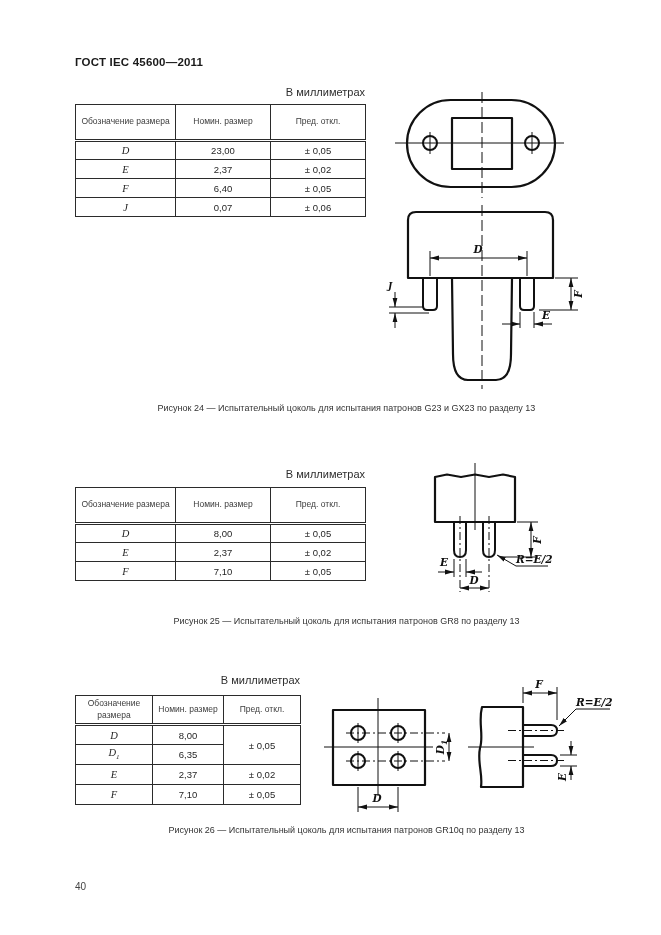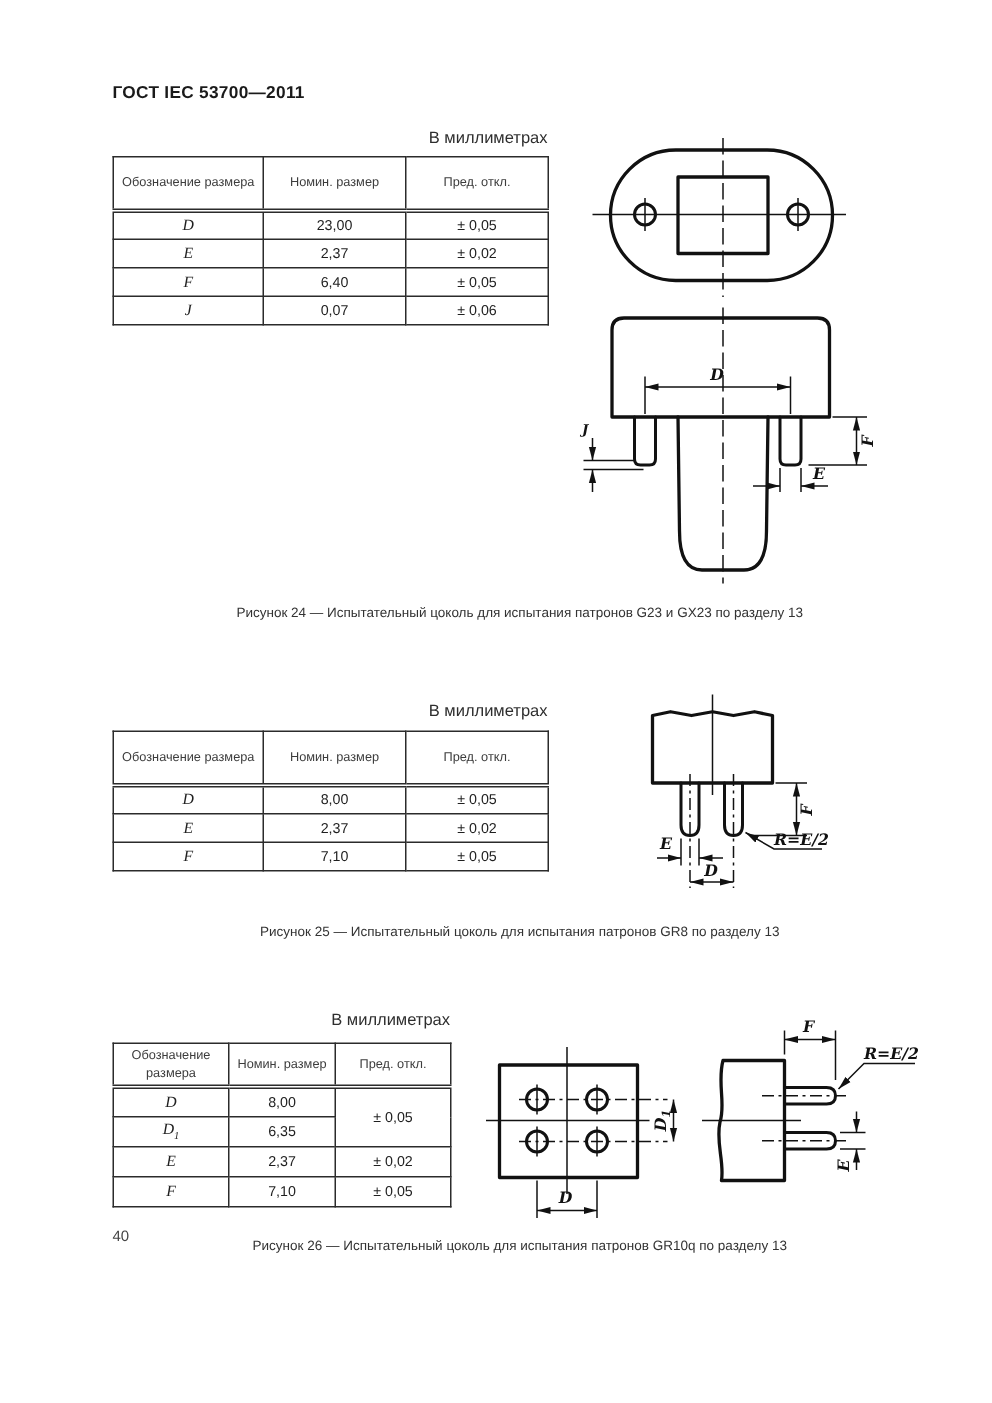--- a/index.html
+++ b/index.html
@@ -5,21 +5,21 @@
   * { margin:0; padding:0; box-sizing:border-box; }
   html,body { background:#ffffff; }
   body {
     width:661px; height:935px; position:relative; overflow:hidden;
     font-family:"Liberation Sans", sans-serif; color:#1a1a1a;
   }
   .abs { position:absolute; }
   .doc-header { left:75px; top:56px; font-size:11.5px; font-weight:bold; letter-spacing:0.2px; }
   .units { font-size:11px; color:#2e2e2e; text-align:right; }
   .caption { left:56px; width:581px; text-align:center; font-size:9px; color:#333; }
-  .page-num { left:75px; top:819px; font-size:10px; color:#444; }
+  .page-num { left:75px; top:881px; font-size:10px; color:#444; }
 
   table.dim { border-collapse:collapse; table-layout:fixed; background:#fff; }
   .dim th, .dim td { border:1px solid #2b2b2b; text-align:center; vertical-align:middle; padding:0 2px;margin-top:28px; }
   .dim thead th { font-weight:normal; font-size:8.5px; color:#3c3c3c; line-height:1.3; border-bottom:3px double #2b2b2b; }
   .dim tbody td { font-size:9.5px; color:#1f1f1f; }
   .dim tbody td.sym { font-style:italic; font-family:"Liberation Serif", serif; font-size:10.5px; }
   .t12 thead tr { height:36px; }
   .t12 tbody tr { height:19px; }
   .t3 thead tr { height:29px; }
   .t3 tbody tr { height:20px; }
@@ -30,21 +30,21 @@
   svg .thin { fill:none; stroke:#111; stroke-width:1; }
   svg .dash { stroke-dasharray:11 4; }
   svg .dashdot { stroke-dasharray:8 3 2 3; }
   svg .lbl { font-family:"DejaVu Serif", serif; font-style:italic; font-weight:bold; font-size:10.5px; fill:#111; }
   svg .lbl-s { font-size:9px; }
   svg .mk { fill:#111; }
 </style>
 </head>
 <body>
 
-<div class="abs doc-header">ГОСТ IEC 53700—2011</div>
+<div class="abs doc-header">ГОСТ IEC 45600—2011</div>
 
 <div class="abs units" style="left:75px; top:86px; width:290px;">В миллиметрах</div>
 
 <table class="dim t12 abs" style="left:75px; top:104px; width:290px;">
   <colgroup>
       <col style="width:100px">
       <col style="width:95px">
       <col style="width:95px">
     </colgroup>
   <thead>

